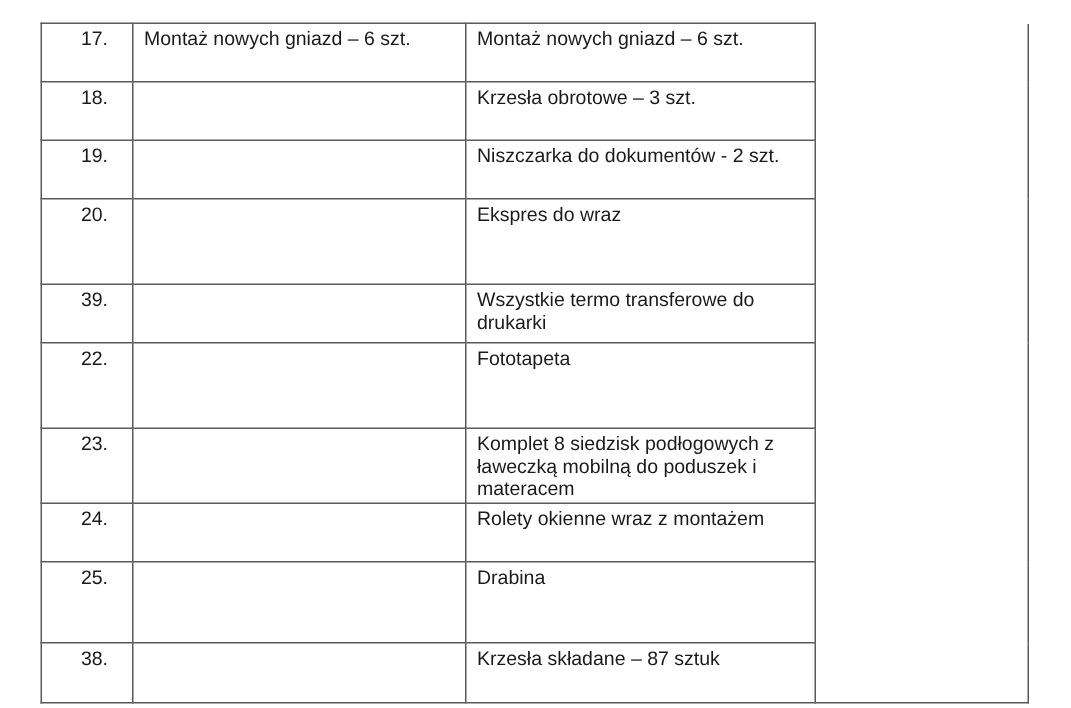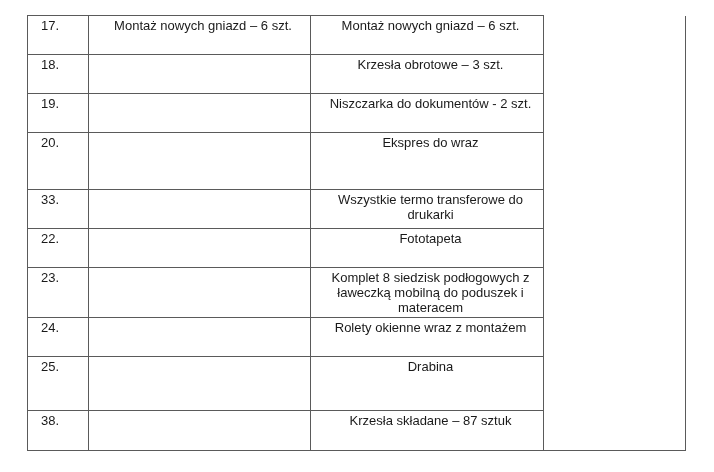--- a/index.html
+++ b/index.html
@@ -26,21 +26,20 @@
       top: 15px;
       border-collapse: collapse;
       table-layout: fixed;
       font-size: 13px;
     }
     table.doc-table td {
       border: 1px solid #5a5a5a;
       vertical-align: top;
       padding: 0;
       line-height: 15px;
-      text-align: center;
     }
     td.col-num {
       width: 61px;
       text-align: right;
       padding-right: 16px !important;
       box-sizing: border-box;
     }
     td.col-old {
       width: 222px;
       padding-left: 7px !important;
@@ -119,30 +118,30 @@
           </td>
         <td class="col-old">
             <span class="cell-text"></span>
           </td>
         <td class="col-new">
             <span class="cell-text">Ekspres do wraz</span>
           </td>
       </tr>
       <tr style="height:39px">
         <td class="col-num">
-            <span class="cell-text">33.</span>
+            <span class="cell-text">39.</span>
           </td>
         <td class="col-old">
             <span class="cell-text"></span>
           </td>
         <td class="col-new">
             <span class="cell-text">Wszystkie termo transferowe do drukarki</span>
           </td>
       </tr>
-      <tr style="height:39px">
+      <tr style="height:57px">
         <td class="col-num">
             <span class="cell-text">22.</span>
           </td>
         <td class="col-old">
             <span class="cell-text"></span>
           </td>
         <td class="col-new">
             <span class="cell-text">Fototapeta</span>
           </td>
       </tr>

